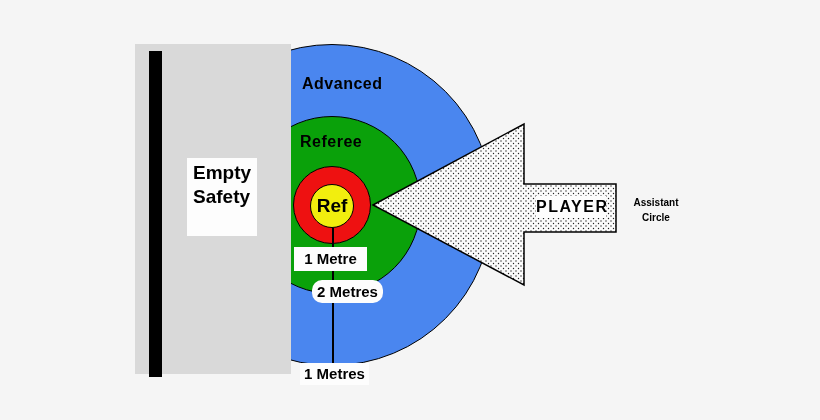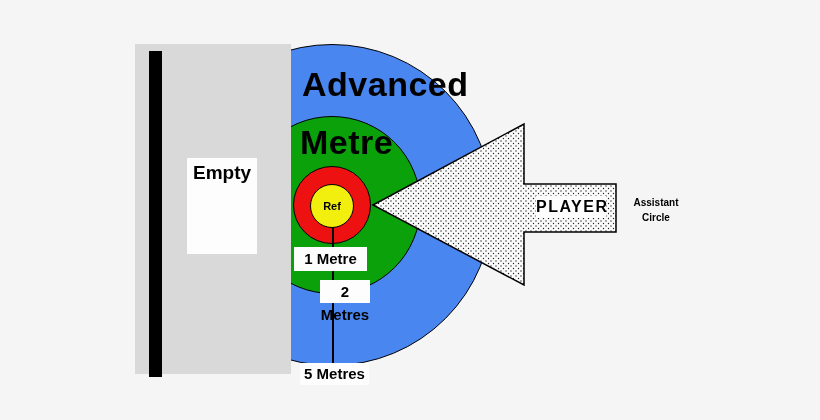--- a/index.html
+++ b/index.html
@@ -9,39 +9,39 @@
     background: var(--background, #f5f5f5); overflow: hidden;
   }
   .circle { position: absolute; border-radius: 50%; border: 1.5px solid #000; z-index: 1; }
   .z-blue   { left: 171px; top: 44px;  width: 322px; height: 322px; background: var(--advanced-zone, #4a86ef); }
   .z-green  { left: 243px; top: 116px; width: 178px; height: 178px; background: var(--buffer-zone, #0aa10a); }
   .z-red    { left: 293px; top: 166px; width: 78px;  height: 78px;  background: var(--ref-zone, #ee1111); }
   .z-yellow { left: 310px; top: 184px; width: 44px;  height: 44px;  background: var(--ref-center, #f2ee0e); }
 
   .vline { position: absolute; left: 332px; top: 228px; width: 2px; height: 138px; background: #000; z-index: 2; }
 
-  .zone-text { position: absolute; z-index: 2; font-weight: bold; font-size: 34px; line-height: 26px; letter-spacing: 0.5px; }
+  .zone-text { position: absolute; z-index: 2; font-weight: bold; font-size: 16px; line-height: 26px; letter-spacing: 0.5px; }
   .t-advanced { left: 302px; top: 71px; }
   .t-buffer   { left: 300px; top: 129px; }
   .t-circle   { left: 297px; top: 167px; }
   .t-ref { position: absolute; left: 310px; top: 184px; width: 44px; height: 44px; z-index: 2;
-           font-weight: bold; font-size: 11px; line-height: 44px; text-align: center; }
+           font-weight: bold; font-size: 19px; line-height: 44px; text-align: center; }
 
   .safety-rect { position: absolute; left: 135px; top: 44px; width: 156px; height: 330px;
                  background: var(--safety-zone, #d9d9d9); z-index: 3; }
   .wall-bar { position: absolute; left: 149px; top: 51px; width: 13px; height: 326px;
               background: var(--wall, #000); z-index: 4; }
-  .safety-label { position: absolute; left: 187px; top: 158px; width: 70px; height: 96px;
+  .safety-label { position: absolute; left: 187px; top: 158px; width: 70px; height: 78px;
                   background: var(--label-box, #fdfdfd); z-index: 5;
                   font-weight: bold; font-size: 19px; line-height: 24px; padding: 3px 0 0 6px; }
 
   .ring-label { position: absolute; z-index: 5; background: var(--label-box, #fdfdfd);
                 font-weight: bold; font-size: 15px; text-align: center; }
   .m1 { left: 294px; top: 231px; width: 73px; height: 24px; line-height: 24px; margin-top: 16px; }
-  .m2 { left: 320px; top: 280px; width: 50px; height: 23px; line-height: 23px; }
+  .m2 { left: 312px; top: 280px; width: 71px; height: 23px; line-height: 23px; border-radius: 10px; }
   .m3 { left: 300px; top: 363px; width: 69px; height: 22px; line-height: 22px; }
 
   .arrow-svg { position: absolute; left: 0; top: 0; z-index: 6; pointer-events: none; }
 
   .player-label { position: absolute; left: 536px; top: 196px; width: 70px; height: 22px; z-index: 7;
                   background: var(--label-box, #fdfdfd); font-weight: bold; font-size: 16px;
                   letter-spacing: 1.5px; line-height: 22px; text-align: left; }
   .assistant-label { position: absolute; left: 616px; top: 195px; width: 80px; z-index: 7;
                      font-weight: bold; font-size: 10px; line-height: 15px; text-align: center; }
 </style>
@@ -51,32 +51,33 @@
 <div class="canvas">
 
   <div class="circle z-blue"></div>
   <div class="circle z-green"></div>
   <div class="circle z-red"></div>
   <div class="circle z-yellow"></div>
 
   <div class="vline"></div>
 
   <div class="zone-text t-advanced">Advanced</div>
-  <div class="zone-text t-buffer">Metre</div>
+  <div class="zone-text t-buffer">Referee</div>
   <div class="t-ref">Ref</div>
 
   <div class="safety-rect"></div>
   <div class="wall-bar"></div>
   <div class="safety-label">
     <div>Empty</div>
+    <div>Safety</div>
   </div>
 
   <div class="ring-label m1">1 Metre</div>
   <div class="ring-label m2">2 Metres</div>
-  <div class="ring-label m3">5 Metres</div>
+  <div class="ring-label m3">1 Metres</div>
 
   <svg class="arrow-svg" width="820" height="420" viewBox="0 0 820 420">
     <defs>
       <pattern id="stipple" width="5" height="5" patternUnits="userSpaceOnUse">
         <rect width="5" height="5" fill="#fbfbfb"></rect>
         <circle cx="1" cy="1" r="0.7" fill="#222"></circle>
         <circle cx="3.5" cy="3.5" r="0.7" fill="#222"></circle>
       </pattern>
     </defs>
     <polygon points="373,205 524,124 524,184 616,184 616,232 524,232 524,285" fill="url(#stipple)" stroke="#000" stroke-width="1.5"></polygon>

